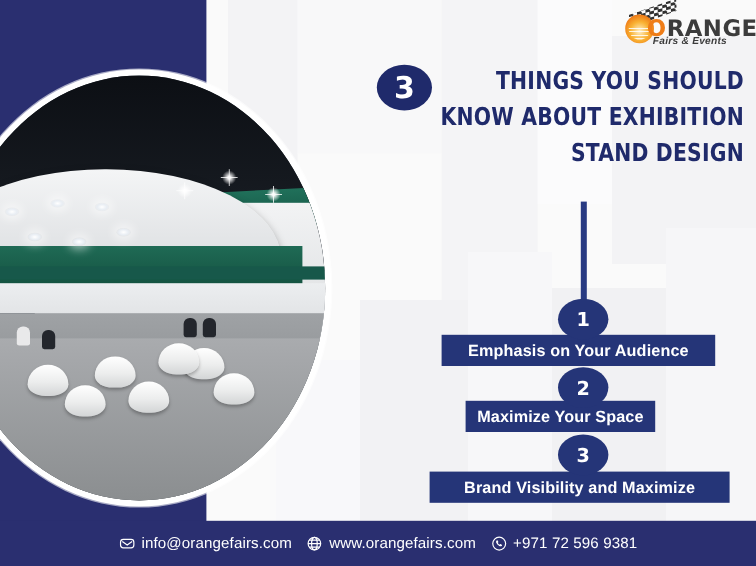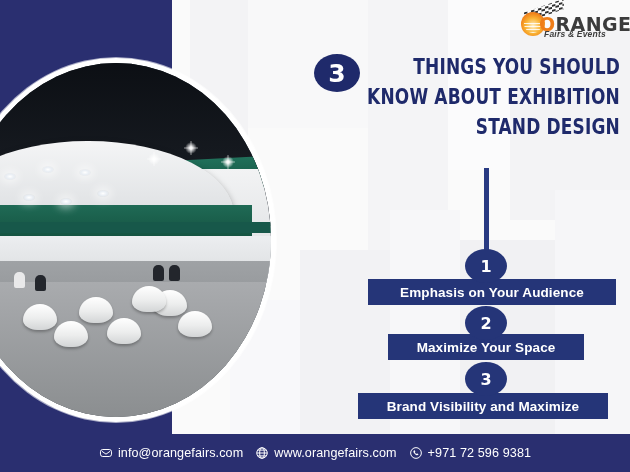--- a/index.html
+++ b/index.html
@@ -254,22 +254,22 @@
     position:absolute;
     height:26px;
     background:#253578;
     color:#ffffff;
     display:flex; align-items:center; justify-content:center;
     font-weight:bold; font-size:13.5px;
     letter-spacing:.1px;
     z-index:2;
     white-space:nowrap;
   }
-  .step-bar.r1{ left:368px; top:279px; width:248px;text-align:center; }
-  .step-bar.r2{ left:388px; top:334px; width:196px; }
+  .step-bar.r1{ left:368px; top:279px; width:228px;text-align:center; }
+  .step-bar.r2{ left:388px; top:334px; width:158px; }
   .step-bar.r3{ left:358px; top:393px; width:250px; }
 
   
   .footer{
     position:absolute; left:0; bottom:0;
     width:630px; height:38px;
     background:#2a2f70;
     display:flex; align-items:center; justify-content:center;
     gap:12px;
   }

